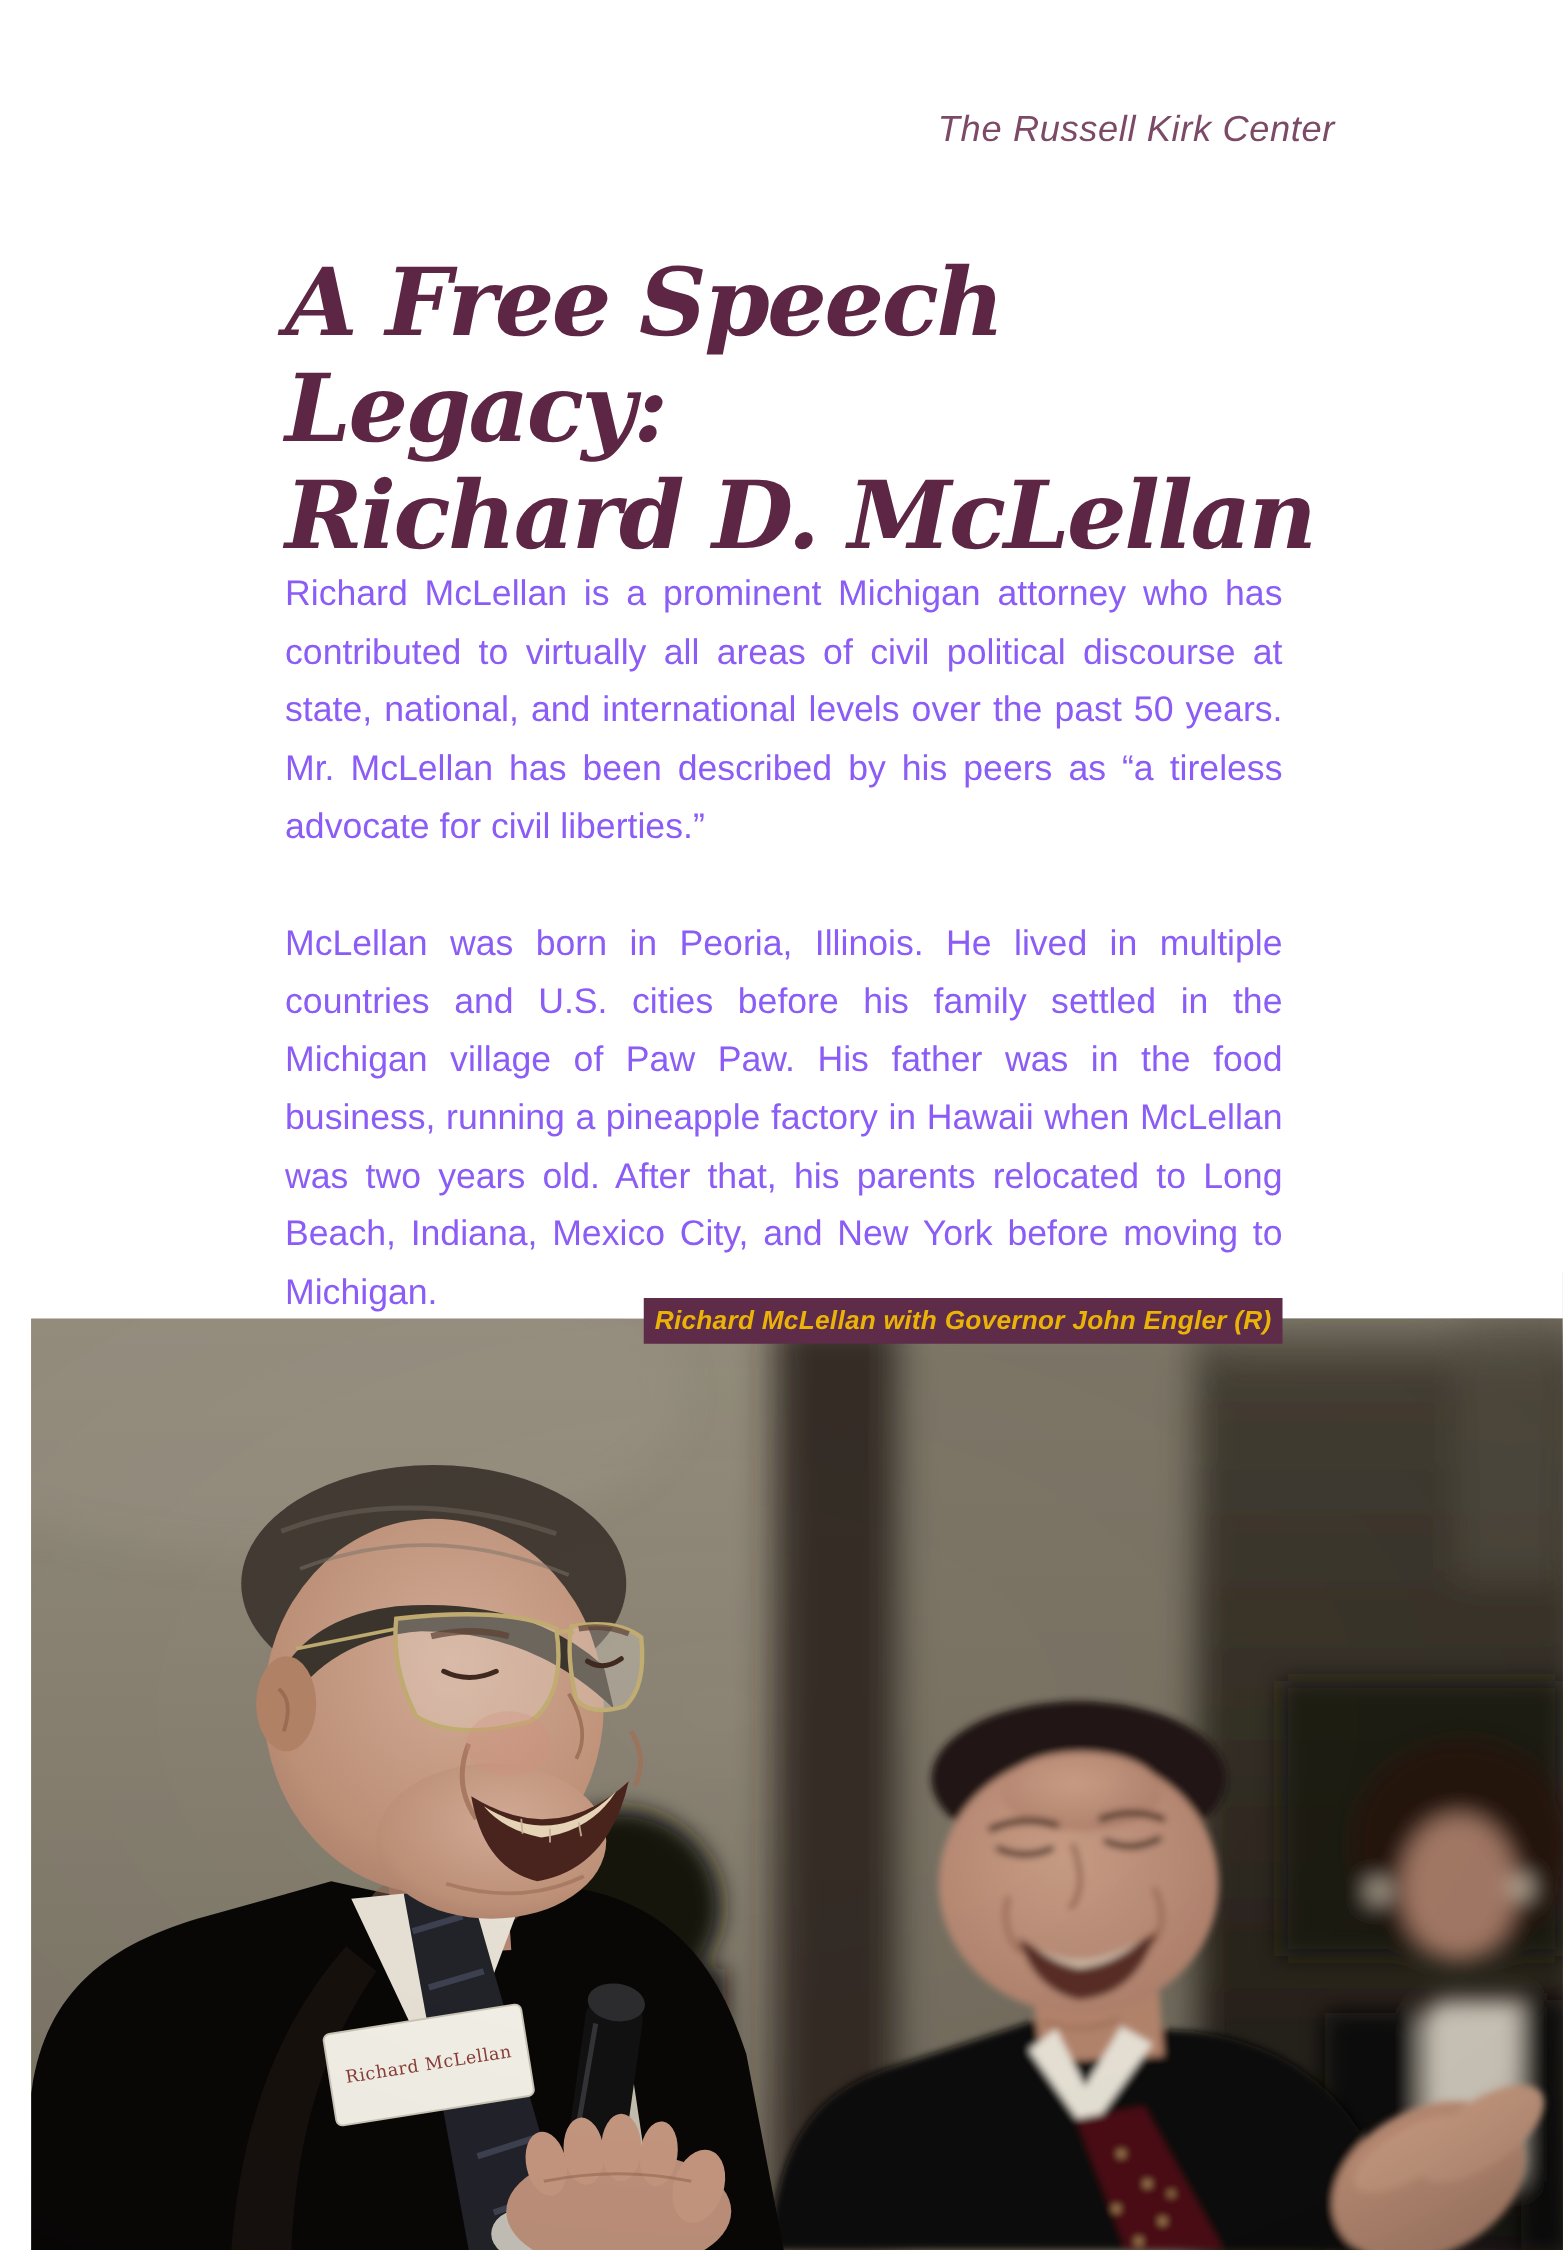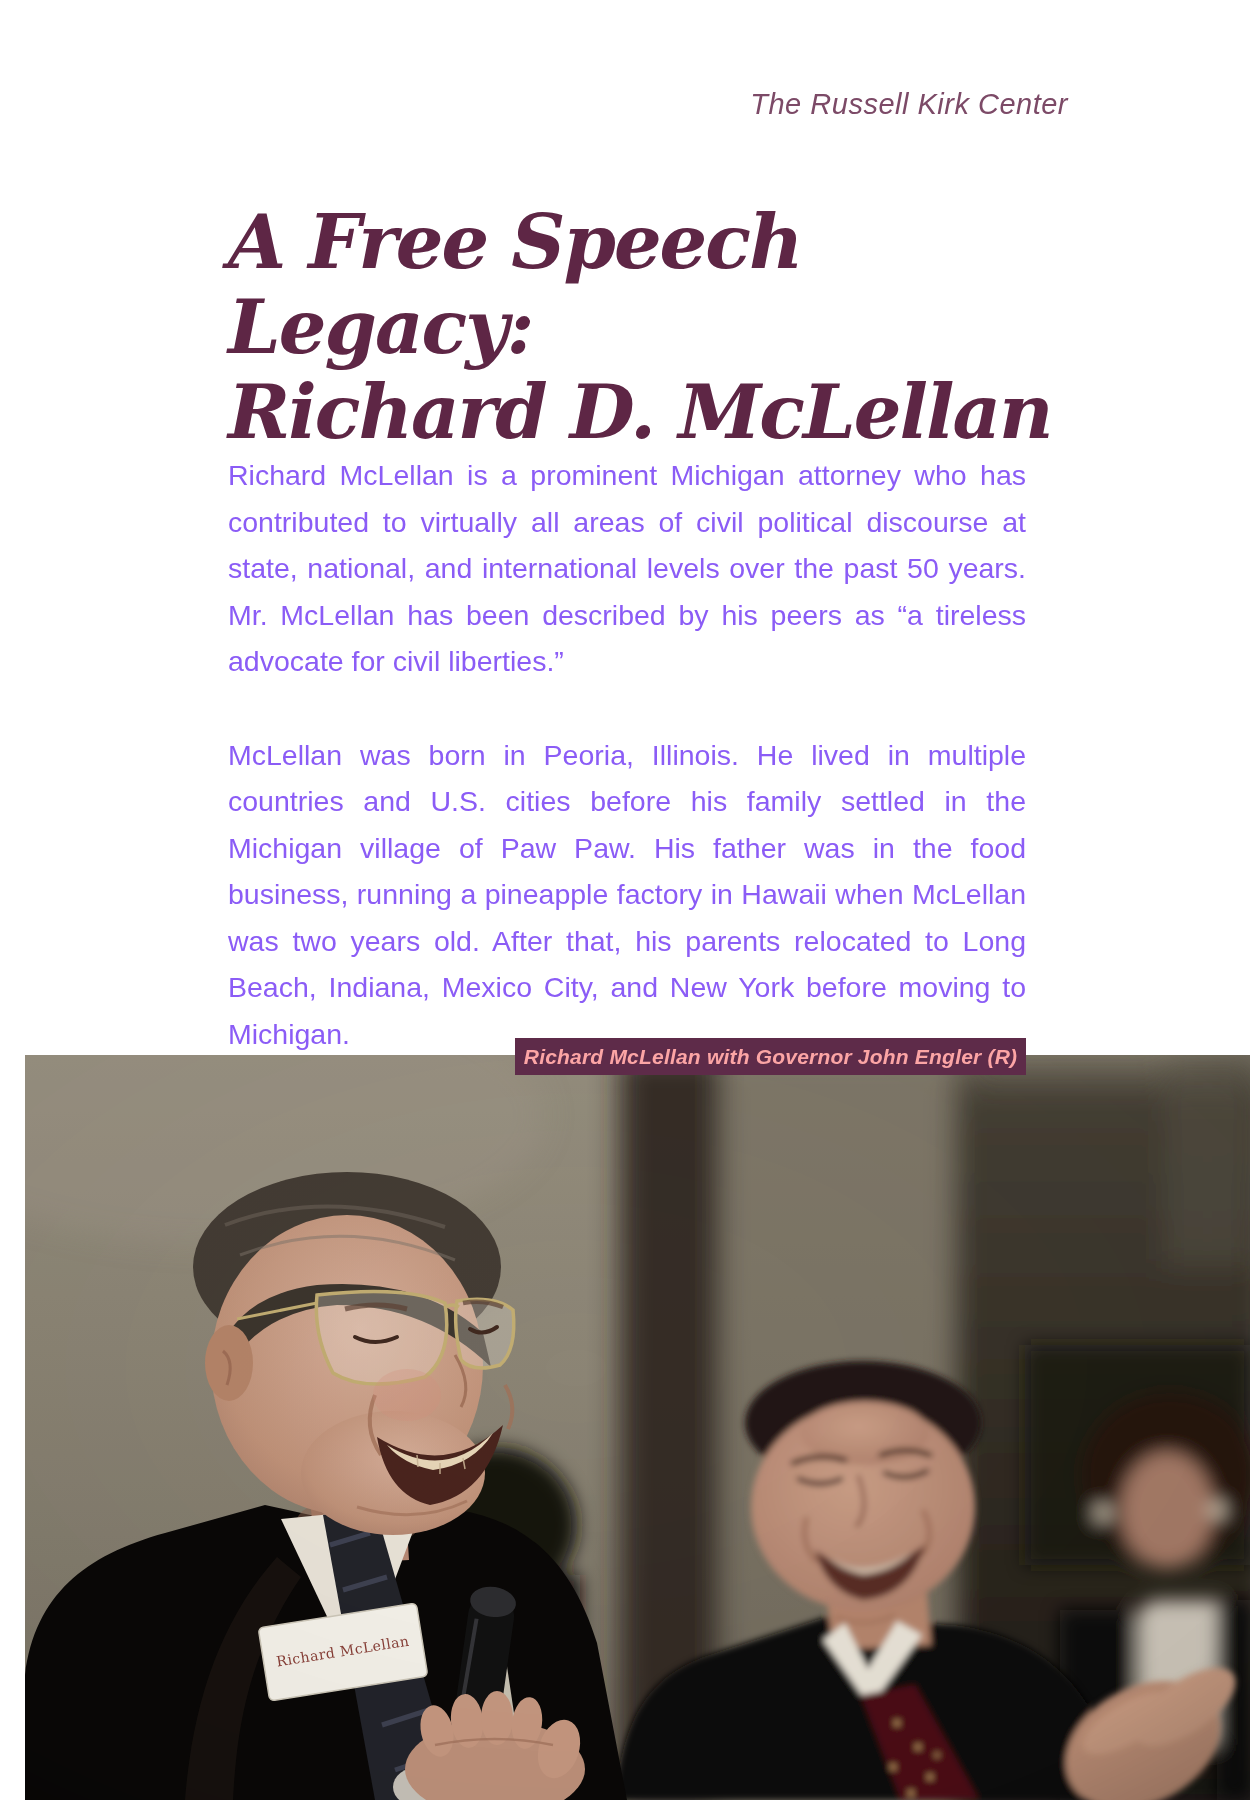--- a/index.html
+++ b/index.html
@@ -50,21 +50,21 @@
     left:25px;top:1055px;
     width:1225px;height:745px;
     background:#777061;
   }
   .photo-frame svg{display:block;width:100%;height:100%;}
   .photo-caption{
     position:absolute;
     left:515px;top:1038px;
     width:511px;height:37px;
     background:#5e2b49;
-    color:#fca5a5;
+    color:#eab308;
     font-size:21px;
     font-weight:700;
     font-style:italic;
     display:flex;
     align-items:center;
     justify-content:center;
     letter-spacing:0.2px;
     z-index:3;
   }
 </style>

